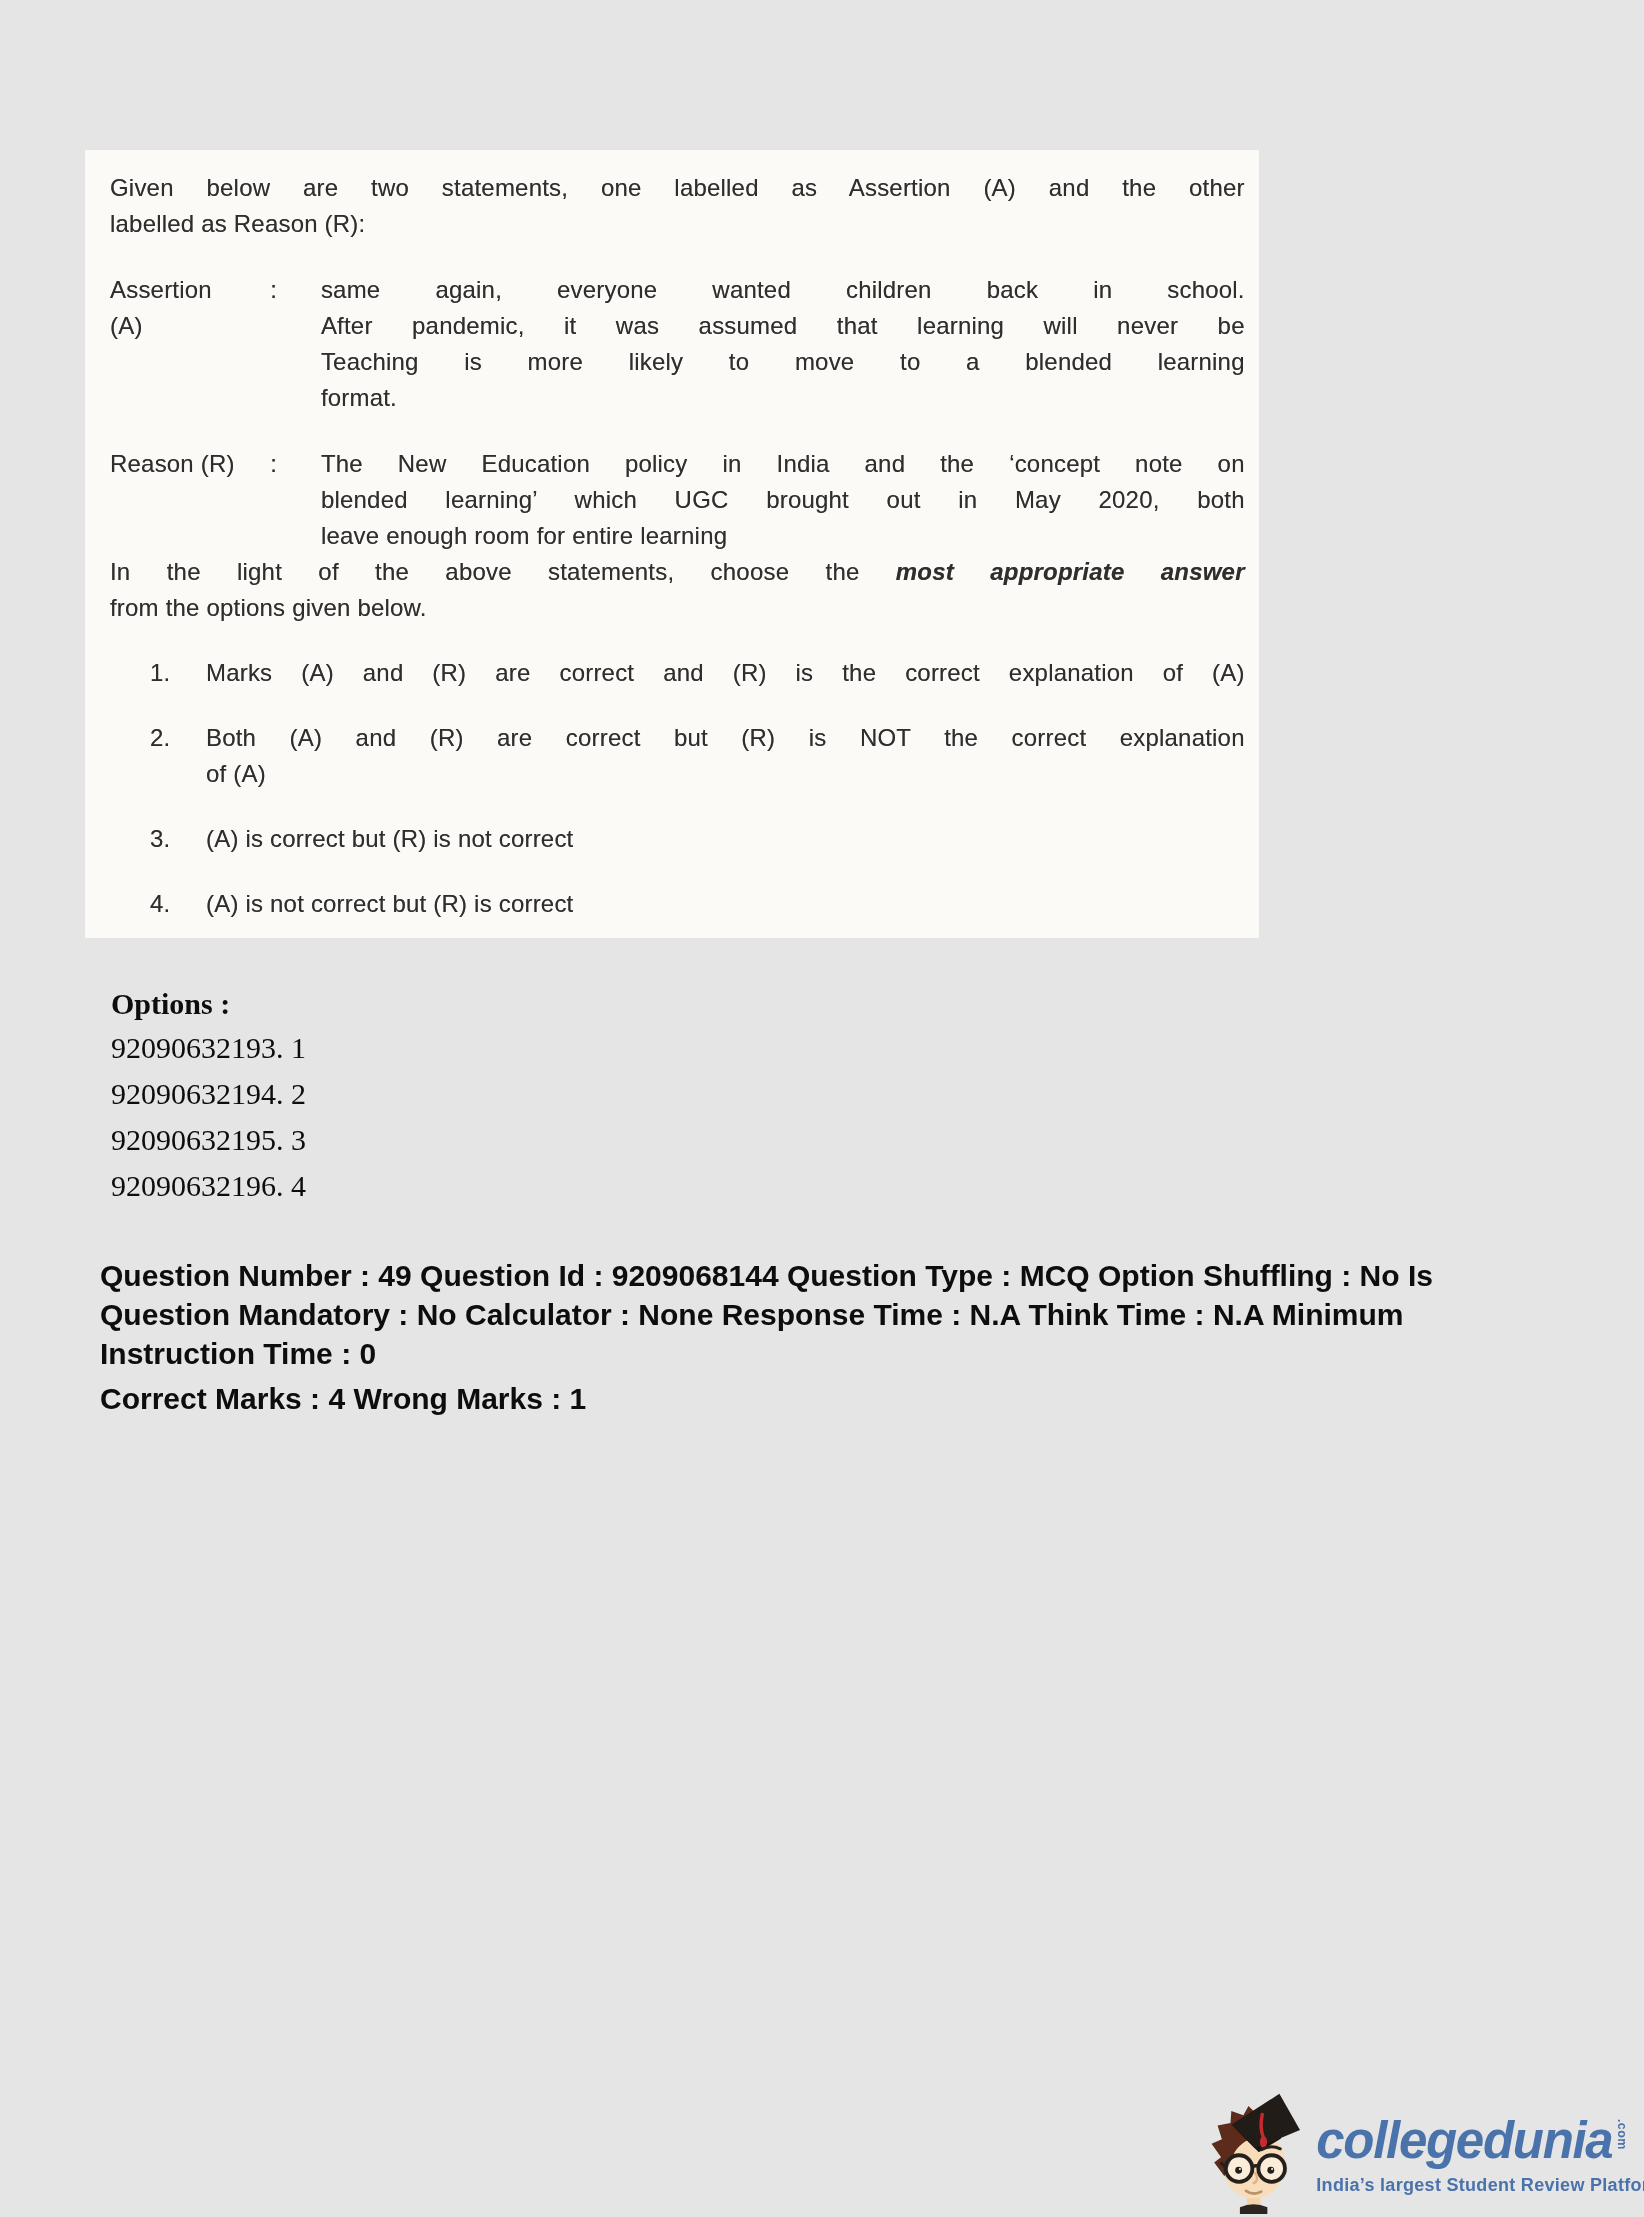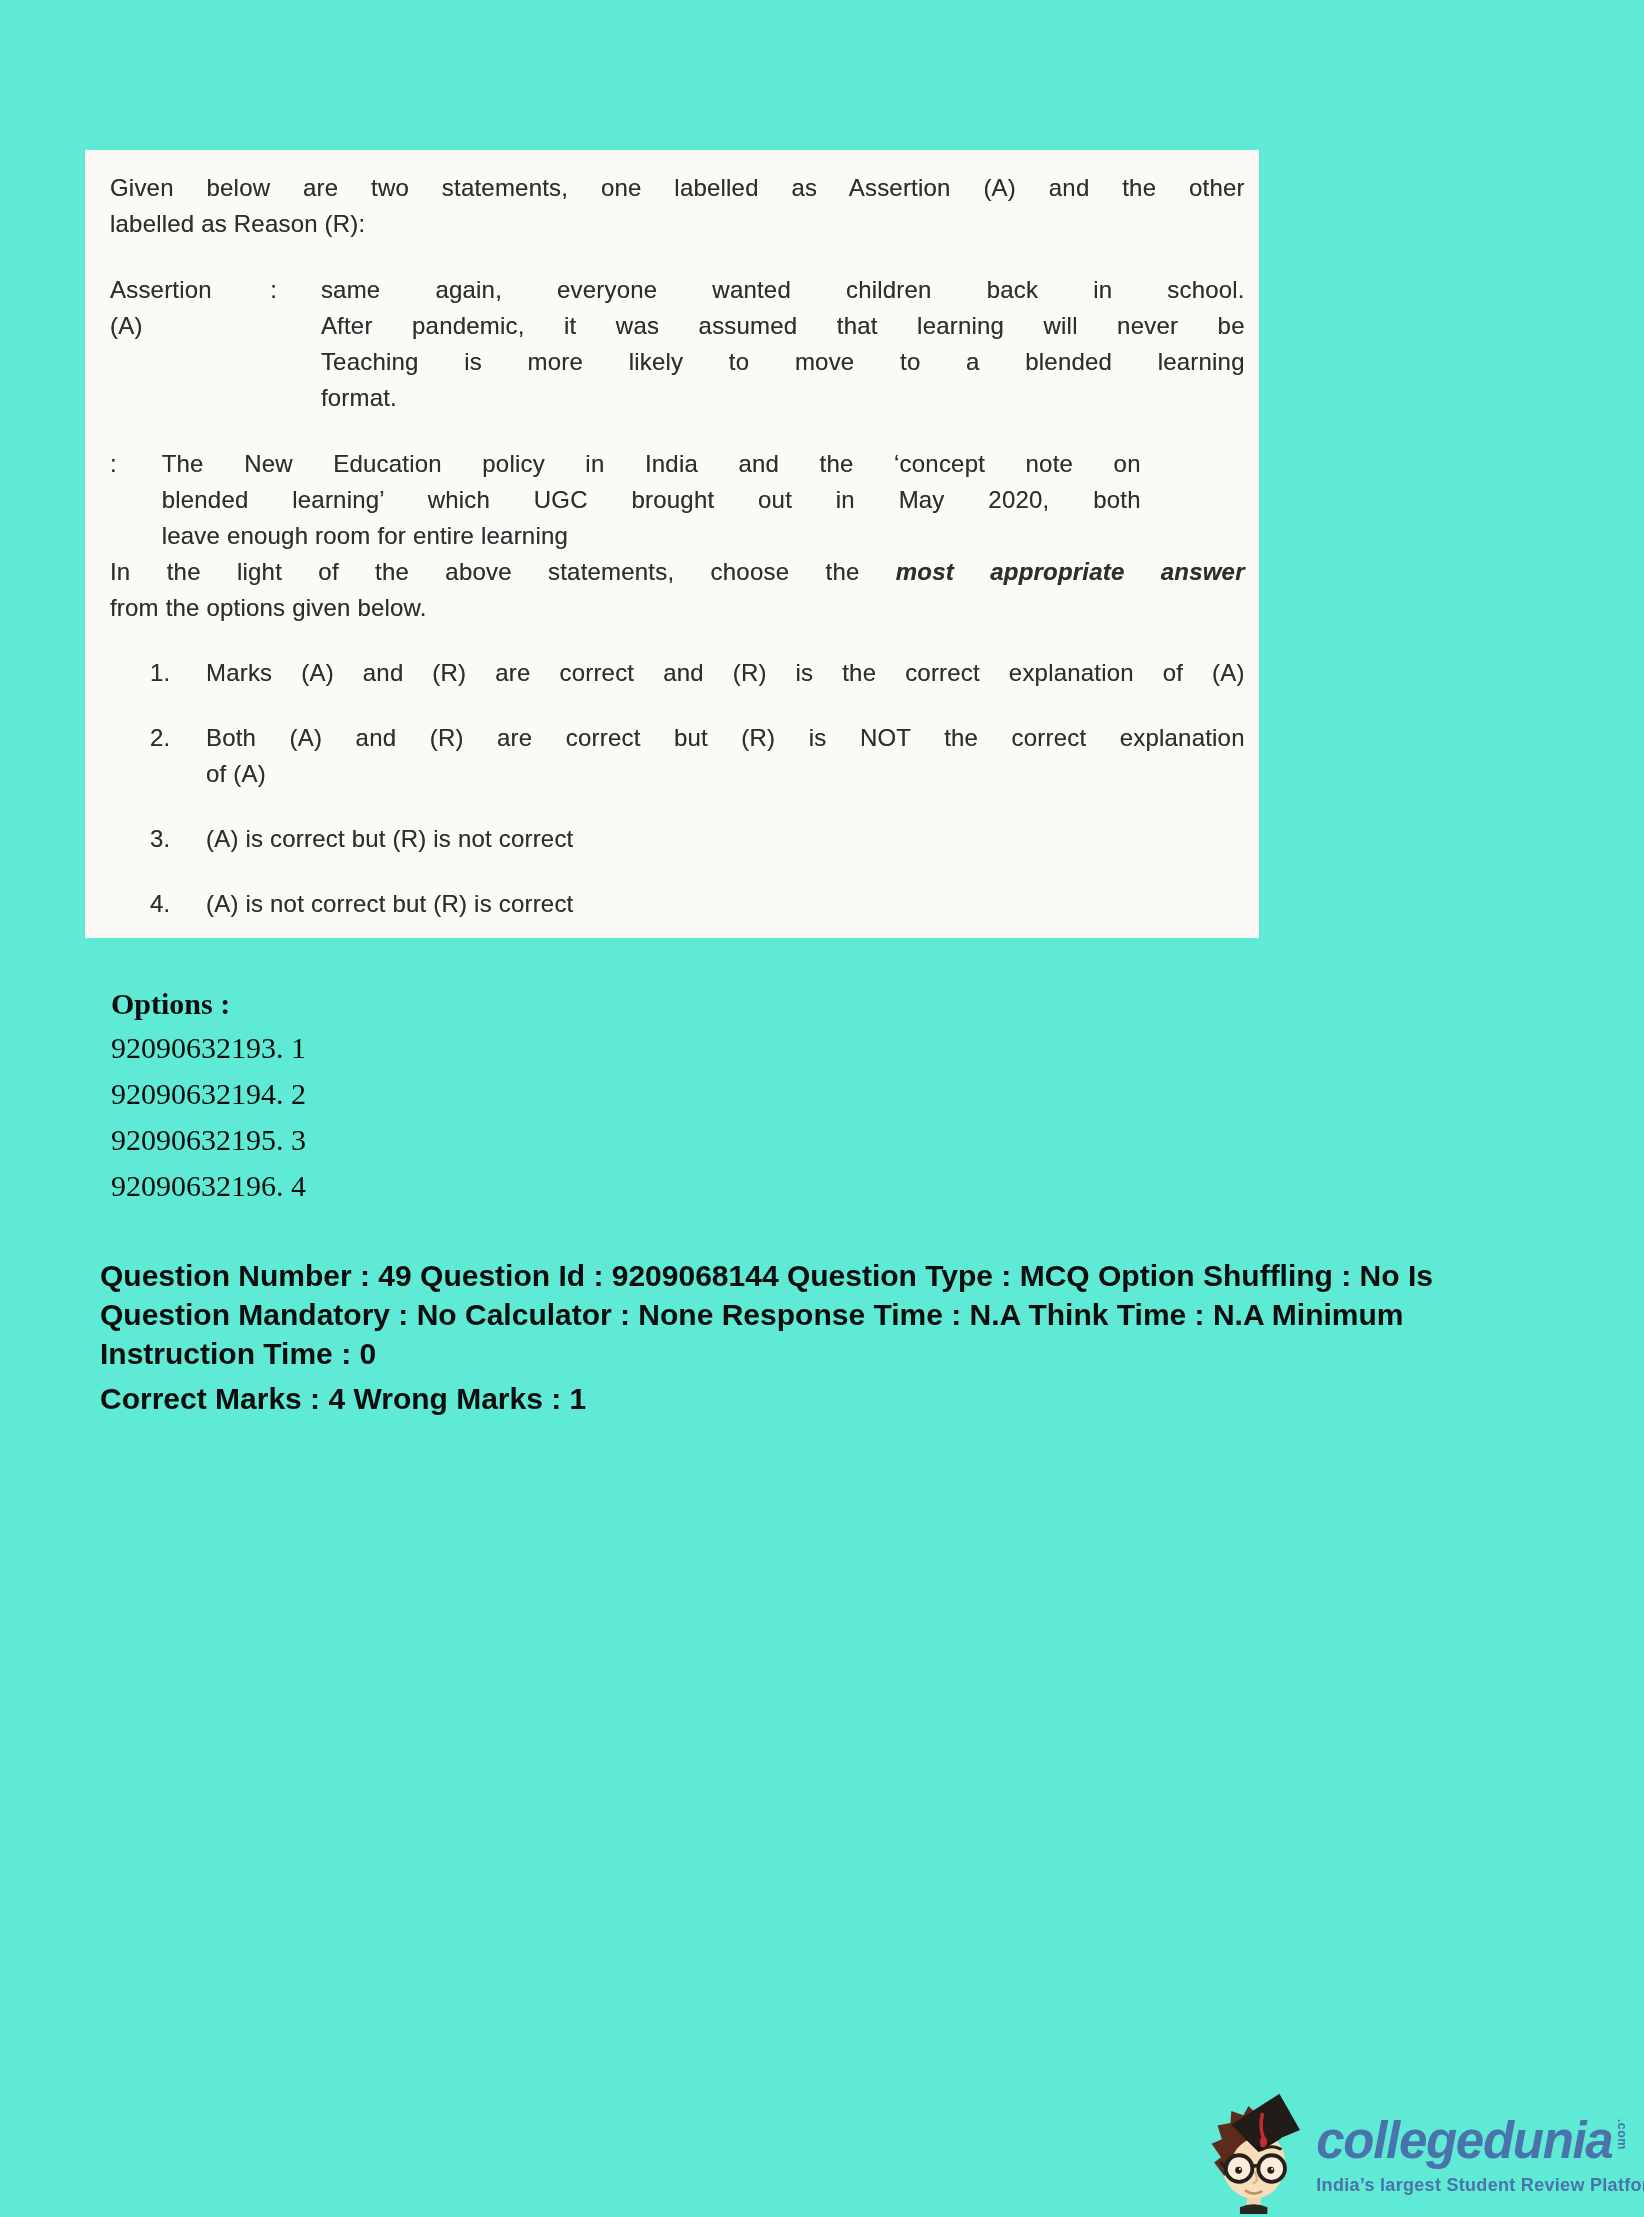--- a/index.html
+++ b/index.html
@@ -1,20 +1,20 @@
 <!DOCTYPE html>
 <html style="font-size:14.3px"><head>
 <meta charset="utf-8">
 <title>Exam Question Page</title>
 <style>
   html,body { margin:0; padding:0; background:#ffffff; }
   .page {
     position:relative;
     width:1644px; height:2217px;
-    background:#5eead4;
+    background:#e5e5e5;
     overflow:hidden;
     font-family:"Liberation Sans", sans-serif;
   }
 
   
   .scan {
     position:absolute; left:85px; top:150px;
     width:1174px; box-sizing:border-box;
     padding:19.7px 14.3px 16px 25px;
     background:#fbfaf7;
@@ -89,20 +89,21 @@
       <div class="stmt-colon">:</div>
       <div class="stmt-text">
         <div class="line jl">same again, everyone wanted children back in school.</div>
         <div class="line jl">After pandemic, it was assumed that learning will never be</div>
         <div class="line jl">Teaching is more likely to move to a blended learning</div>
         <div class="line">format.</div>
       </div>
     </div>
 
     <div class="stmt">
+      <div class="stmt-label">Reason (R)</div>
       <div class="stmt-colon">:</div>
       <div class="stmt-text">
         <div class="line jl">The New Education policy in India and the ‘concept note on</div>
         <div class="line jl">blended learning’ which UGC brought out in May 2020, both</div>
         <div class="line">leave enough room for entire learning</div>
       </div>
     </div>
 
     <div class="para closing">
       <div class="line jl"><span>In the light of the above statements, choose the </span><span class="em">most appropriate answer</span></div>

